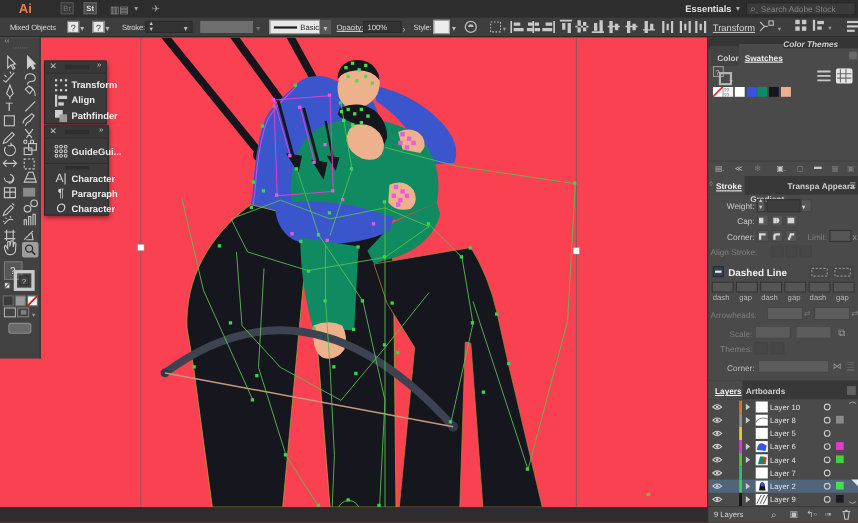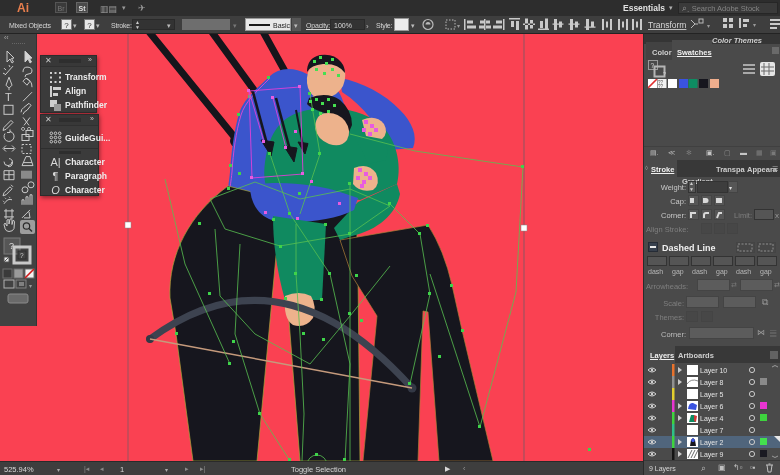--- a/index.html
+++ b/index.html
@@ -507,33 +507,20 @@
         <rect x="362" y="94" width="4" height="4"></rect>
           <rect x="368" y="98" width="4" height="4"></rect>
         <rect x="374" y="94" width="4" height="4"></rect>
       </g>
 
       <rect x="125" y="188" width="6" height="6" fill="#fff" stroke="#888" stroke-width="0.5"></rect>
       <rect x="521" y="191" width="6" height="6" fill="#fff" stroke="#888" stroke-width="0.5"></rect>
     </svg>
   </div>
 
-  <div id="statusbar" style="position:absolute; z-index:3; left:0; top:461px; width:643px; height:14px; background:#3e3e3e; border-top:1px solid #2a2a2a;">
-    <span style="position:absolute; left:4px; top:3px; color:#d8d8d8; font-size:7.5px;">525.94%</span>
-    <span style="position:absolute; left:57px; top:4px; color:#aaa; font-size:6px;">▾</span>
-    <span style="position:absolute; left:84px; top:3px; color:#8a8a8a; font-size:7px;">|◂</span>
-    <span style="position:absolute; left:100px; top:3px; color:#8a8a8a; font-size:7px;">◂</span>
-    <span style="position:absolute; left:120px; top:3px; color:#d8d8d8; font-size:7.5px;">1</span>
-    <span style="position:absolute; left:165px; top:4px; color:#aaa; font-size:6px;">▾</span>
-    <span style="position:absolute; left:185px; top:3px; color:#8a8a8a; font-size:7px;">▸</span>
-    <span style="position:absolute; left:200px; top:3px; color:#8a8a8a; font-size:7px;">▸|</span>
-    <span style="position:absolute; left:291px; top:3px; color:#d8d8d8; font-size:7.5px;">Toggle Selection</span>
-    <span style="position:absolute; left:445px; top:3px; color:#d8d8d8; font-size:7px;">▶</span>
-    <span style="position:absolute; left:463px; top:3px; color:#999; font-size:7px;">‹</span>
-  </div>
 
   <div id="dock">
 
     <div style="position:absolute; left:0; top:0; width:137px; height:126px; background:#4a4a4a;">
       <div style="position:absolute; left:0; top:0; width:137px; height:10px; background:#353535;"></div>
       <div style="position:absolute; left:2px; top:8px; width:28px; height:18px; background:#424242;"></div>
       <span class="tab" style="left:8px; top:14px;">Color</span>
       <div class="tab active" style="left:28px; top:6px; width:40px; height:20px;"></div>
       <span class="tab active" style="left:33px; top:14px; background:none;">Swatches</span>
       <span class="tab" style="left:68px; top:2px;font-style:italic;">Color Themes</span>

